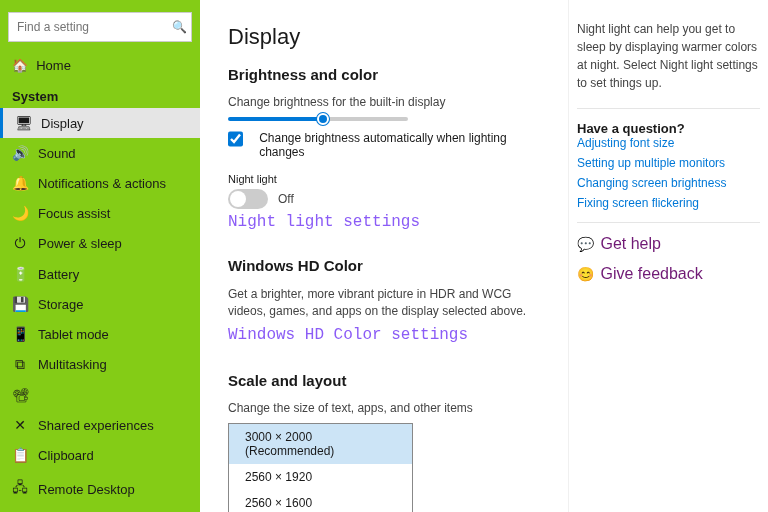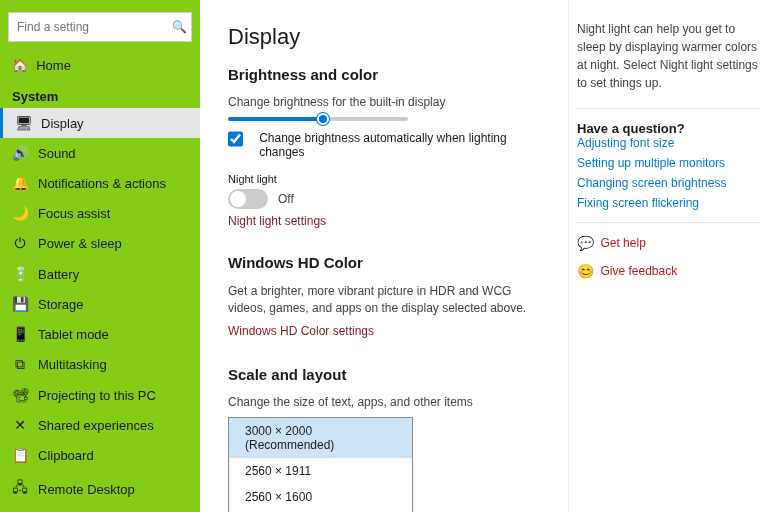--- a/index.html
+++ b/index.html
@@ -138,26 +138,27 @@
       position: absolute;
       left: 2px;
       top: 2px;
       width: 16px;
       height: 16px;
       background: #fff;
       border-radius: 50%;
     }
     .toggle-text { font-size: 12px; color: #444; }
     .link-text {
-      color: #7f1d1d;
-      font-size: 12px;
+      color: #8b5cf6;
+      font-size: 16px;
       cursor: pointer;
       text-decoration: none;
       display: inline-block;
       margin-bottom: 12px;
+      font-family: Liberation Mono, monospace;
     }
     .hd-color-section { margin-bottom: 16px; }
     .hd-color-desc { font-size: 12px; color: #444; margin-bottom: 6px; line-height: 1.4; }
     .scale-section { }
     .dropdown-container {
       border: 1px solid #888;
       width: 185px;
       margin-top: 6px;
       background: #fff;
       font-size: 12px;
@@ -199,22 +200,22 @@
     }
     .right-action-row {
       display: flex;
       align-items: center;
       gap: 6px;
       margin-top: 12px;
       margin-bottom: 4px;
     }
     .right-action-icon { font-size: 14px; }
     .right-action-link {
-      color: #b91c1c;
-      font-size: 12px;
+      color: #701a75;
+      font-size: 16px;
       cursor: pointer;
     }
     .divider {
       border: none;
       border-top: 1px solid #e5e5e5;
       margin: 12px 0;
     }
   </style>
 </head>
 <body>
@@ -264,21 +265,20 @@
       <div class="sidebar-item">
       <span class="icon">📱</span>
       <span>Tablet mode</span>
     </div>
       <div class="sidebar-item">
       <span class="icon">⧉</span>
       <span>Multitasking</span>
     </div>
       <div class="sidebar-item">
       <span class="icon">📽</span>
-      <span>Projecting to this PC</span>
     </div>
       <div class="sidebar-item">
       <span class="icon">✕</span>
       <span>Shared experiences</span>
     </div>
       <div class="sidebar-item">
       <span class="icon">📋</span>
       <span>Clipboard</span>
     </div>
       <div class="sidebar-item">
@@ -316,21 +316,21 @@
     <div class="section-title">Windows HD Color</div>
     <div class="hd-color-desc">Get a brighter, more vibrant picture in HDR and WCG videos, games, and apps on the display selected above.</div>
     <a class="link-text">Windows HD Color settings</a>
   </div>
 
   <div class="scale-section">
     <div class="section-title">Scale and layout</div>
     <div class="section-label">Change the size of text, apps, and other items</div>
     <div class="dropdown-container" id="resolution-dropdown">
     <div class="dropdown-item selected">3000 × 2000 (Recommended)</div>
-        <div class="dropdown-item">2560 × 1911</div>
+        <div class="dropdown-item">2560 × 1920</div>
         <div class="dropdown-item">2560 × 1600</div>
         <div class="dropdown-item">2048 × 1536</div>
       </div>
   </div>
 </main>
 
 <aside class="right-panel">
   <p class="right-intro-text">Night light can help you get to sleep by displaying warmer colors at night. Select Night light settings to set things up.</p>
   <hr class="divider">
   <div class="right-section-title">Have a question?</div>

